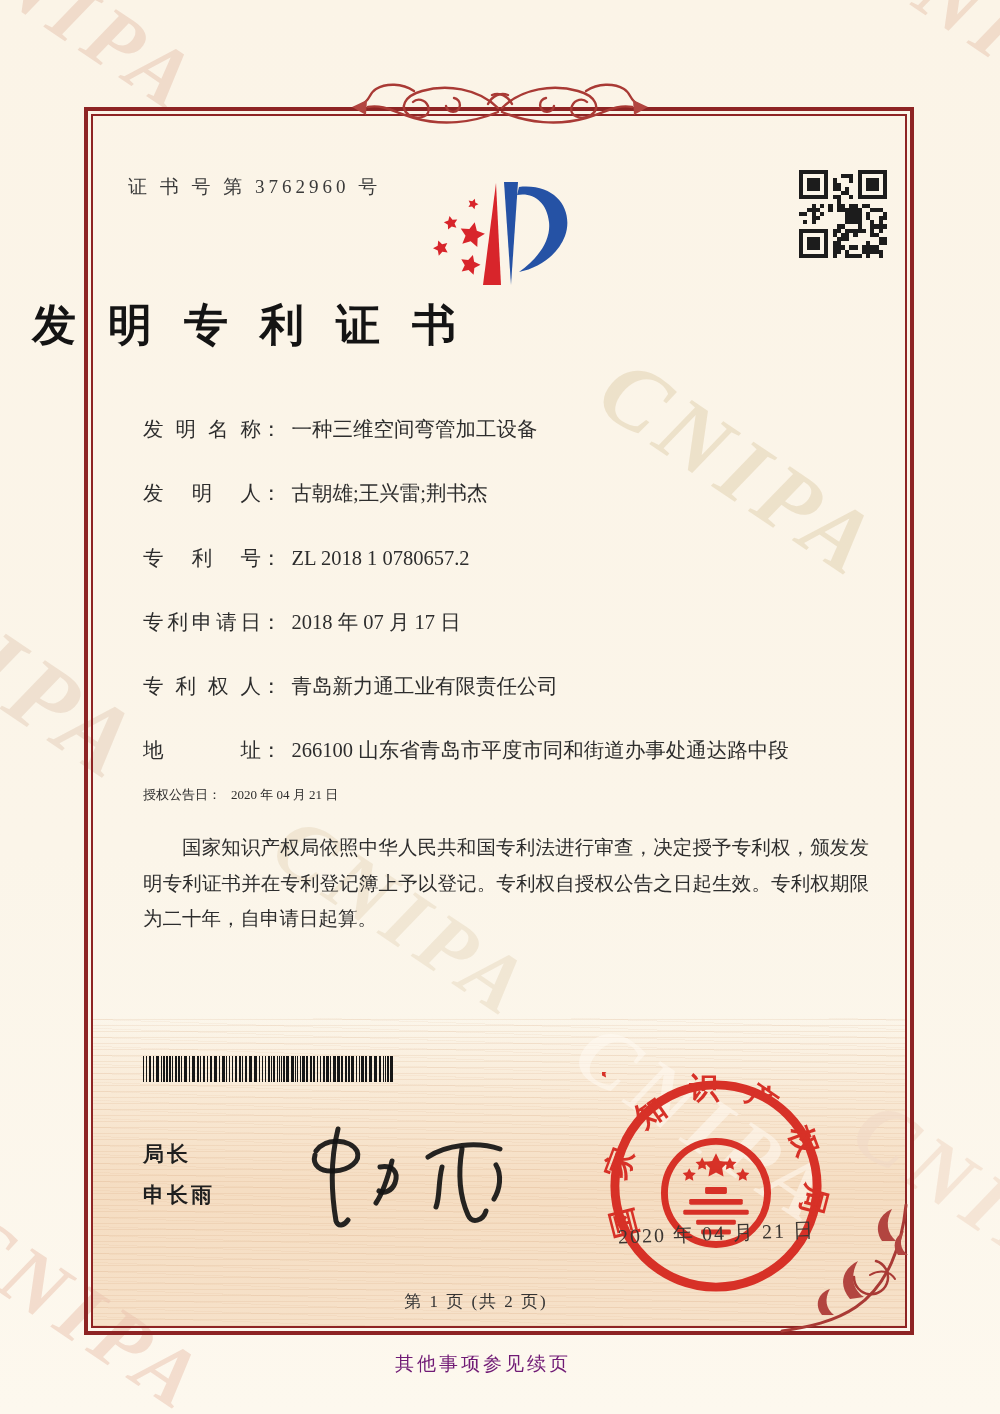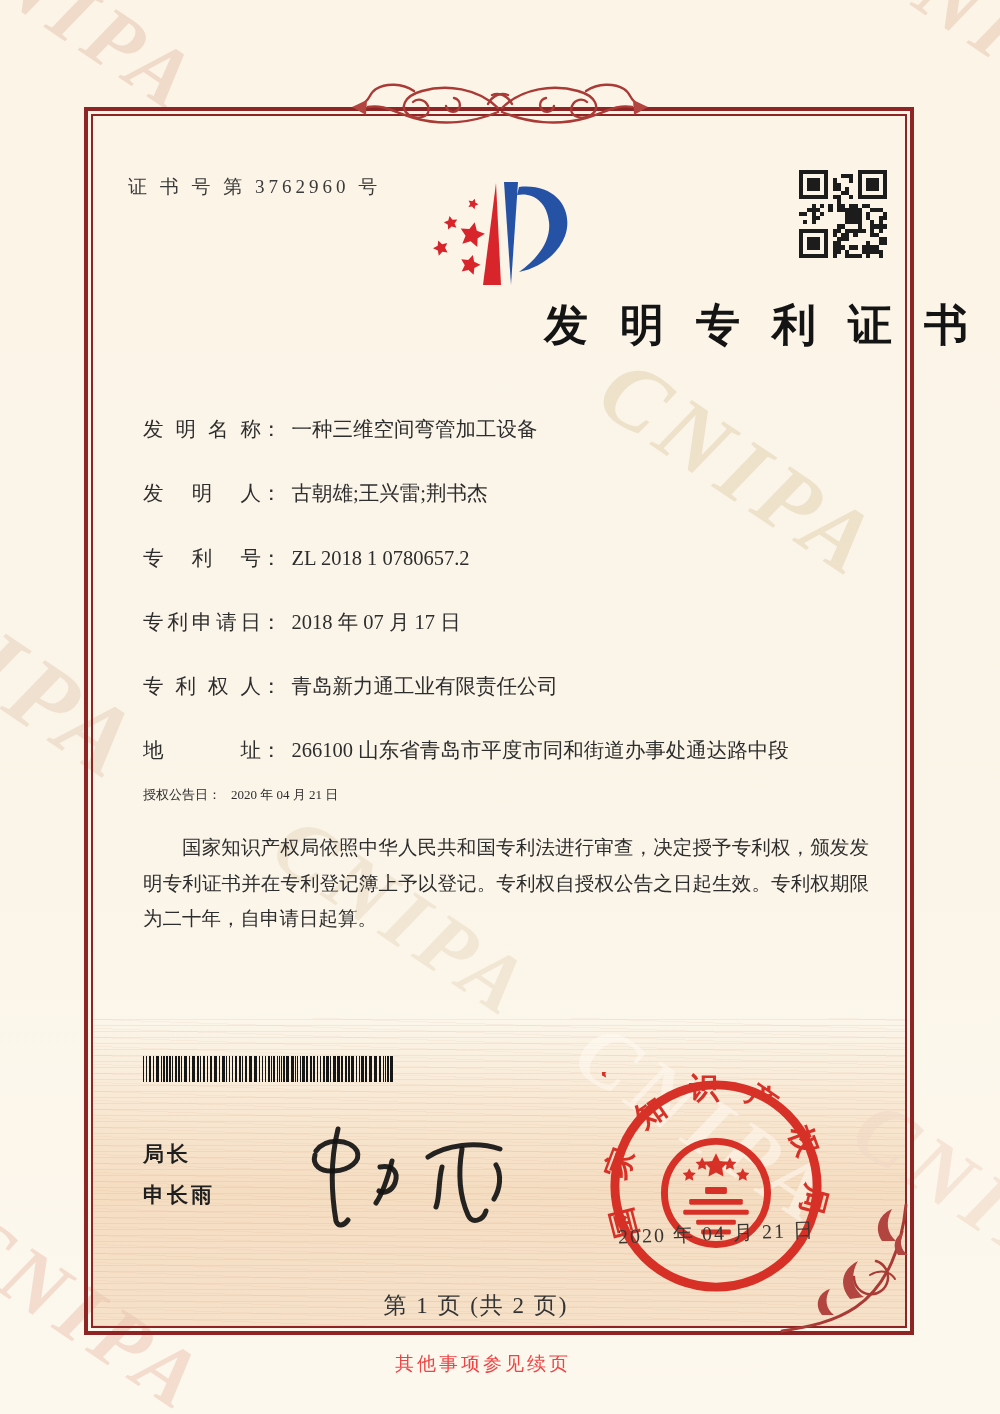--- a/index.html
+++ b/index.html
@@ -35,21 +35,21 @@
   .orn-top{position:absolute;left:348px;top:78px;width:304px;height:58px;z-index:4;}
   .orn-top path,.orn-top use{stroke:#a93a35;stroke-width:2.4;fill:none;stroke-linecap:round;}
   .orn-top .fill{fill:#b24540;stroke:none;}
   .orn-corner{position:absolute;left:778px;top:1203px;width:132px;height:132px;z-index:4;}
   .orn-corner .st{stroke:#a93a35;fill:none;stroke-linecap:round;}
   .orn-corner .lf{fill:#b24540;stroke:none;}
   
   .cert-no{position:absolute;left:128px;top:174px;font-size:19px;letter-spacing:4px;color:#3a3a3a;z-index:5;}
   .qr{position:absolute;left:799px;top:170px;width:88px;height:88px;z-index:5;}
   .logo{position:absolute;left:420px;top:175px;width:160px;height:115px;z-index:5;}
-  .title{position:absolute;left:0;right:0;top:296px;text-align:right;font-size:44px;font-weight:bold;
+  .title{position:absolute;left:0;right:0;top:296px;text-align:left;font-size:44px;font-weight:bold;
          letter-spacing:32px;padding-left:32px;color:#141414;z-index:5;}
   
   .frow{position:absolute;left:143px;width:740px;font-size:20.5px;color:#2d2d2d;z-index:5;white-space:nowrap;}
   .flabel{display:inline-block;width:118px;text-align:justify;text-align-last:justify;vertical-align:bottom;}
   .colon{margin-right:10px;}
   .r1{top:415px}.r2{top:479px}.r3{top:544px}.r4{top:608px}.r5{top:672px}.r6{top:736px}
   .grant-row{position:absolute;left:143px;top:786px;width:740px;font-size:13px;z-index:5;white-space:nowrap;}
   .grant-no{position:absolute;left:377px;top:0;}
   
   .body-text{position:absolute;left:143px;top:830px;width:726px;font-size:19.5px;line-height:1.83;
@@ -59,24 +59,24 @@
   .barcode{position:absolute;left:143px;top:1056px;width:253px;height:26px;z-index:5;}
   .signer-title{position:absolute;left:143px;top:1140px;font-size:21px;font-weight:600;letter-spacing:3px;
                 font-family:"Liberation Sans",sans-serif;color:#1f1f1f;z-index:5;}
   .signer-name{position:absolute;left:143px;top:1181px;font-size:21px;font-weight:600;letter-spacing:3px;
                font-family:"Liberation Sans",sans-serif;color:#1f1f1f;z-index:5;text-align:center;}
   .signature{position:absolute;left:300px;top:1123px;width:240px;height:105px;z-index:5;}
   .signature path{stroke:#121212;stroke-width:5;fill:none;stroke-linecap:round;stroke-linejoin:round;opacity:.92;}
   .seal{position:absolute;left:602px;top:1072px;width:228px;height:228px;z-index:6;opacity:.95;}
   .seal-date{position:absolute;left:618px;top:1220px;font-size:20px;letter-spacing:2px;color:#3b3632;
              z-index:7;transform:rotate(-2deg);white-space:nowrap;}
-  .page-info{position:absolute;left:0;right:48px;top:1290px;text-align:center;font-size:23px;
+  .page-info{position:absolute;left:0;right:48px;top:1290px;text-align:center;font-size:17px;
              letter-spacing:2px;color:#333;z-index:5;}
   .footer-note{position:absolute;left:0;right:34px;top:1351px;text-align:center;font-size:19px;
-               letter-spacing:3px;color:#ef4444;z-index:5;}
+               letter-spacing:3px;color:#701a75;z-index:5;}
 </style>
 </head>
 <body>
 
 <div class="wm wm-a">CNIPA</div>
 <div class="wm wm-b">CNIPA</div>
 <div class="wm wm-c">CNIPA</div>
 <div class="wm wm-d">CNIPA</div>
 <div class="wm wm-e">CNIPA</div>
 <div class="wm wm-f">CNIPA</div>

